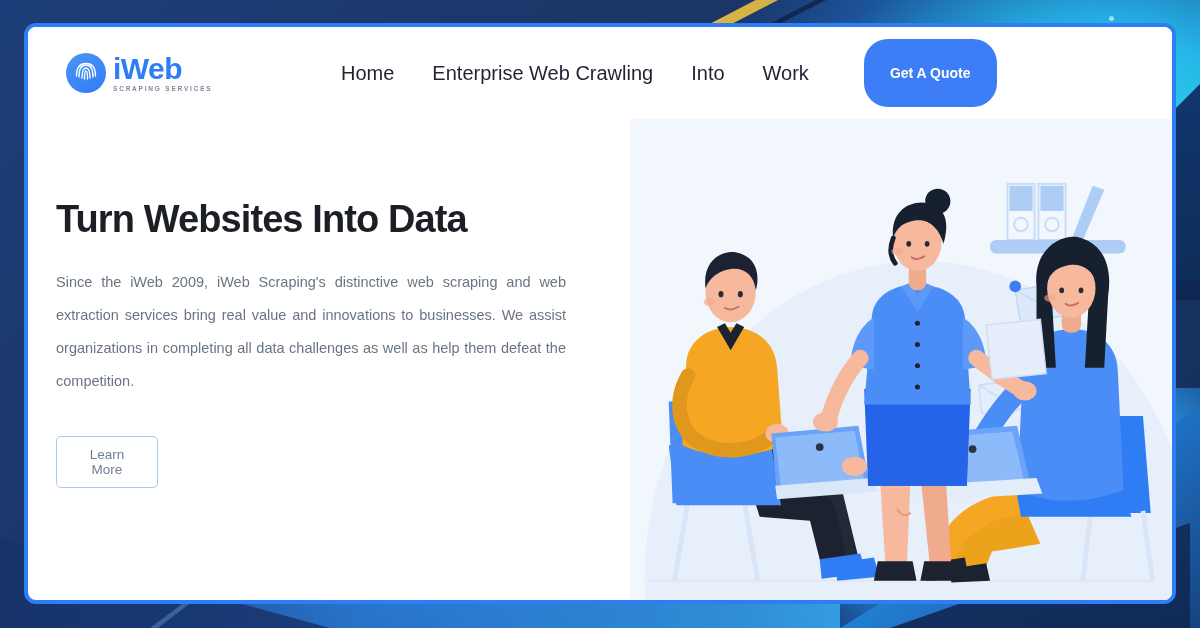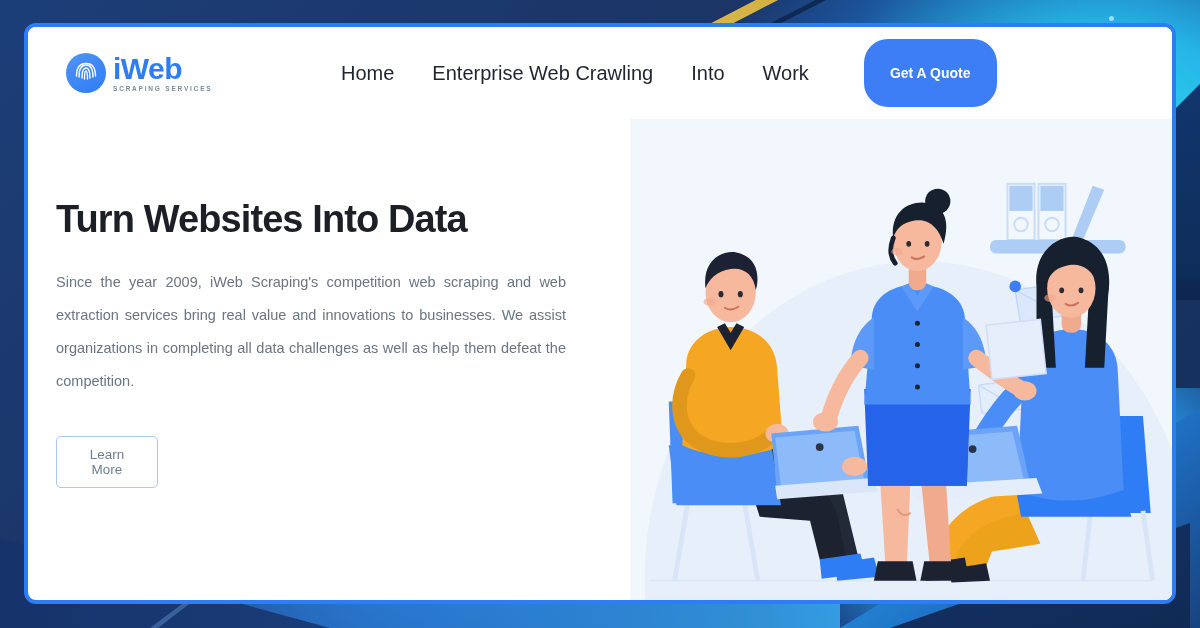--- a/index.html
+++ b/index.html
@@ -204,21 +204,21 @@
   <div class="shard line-br"></div>
   <div class="shard line-bl"></div>
   <div class="dot-tr"></div>
 </div>
 
 <div class="card">
 
   <div class="hero">
     <div class="hero-left">
       <h1 class="hero-title">Turn Websites Into Data</h1>
-      <p class="hero-desc">Since the year 2009, iWeb Scraping's competition web scraping and web extraction services bring real value and innovations to businesses. We assist organizations in completing all data challenges as well as help them defeat the competition.</p>
+      <p class="hero-desc">Since the iWeb 2009, iWeb Scraping's distinctive web scraping and web extraction services bring real value and innovations to businesses. We assist organizations in completing all data challenges as well as help them defeat the competition.</p>
       <div>
         <button class="learn">Learn More</button>
       </div>
     </div>
 
     <div class="hero-right">
       <div class="illus">
         <svg viewBox="0 0 560 490" preserveAspectRatio="xMidYMax meet" aria-hidden="true">
           <defs>
             <clipPath id="panelClip">

